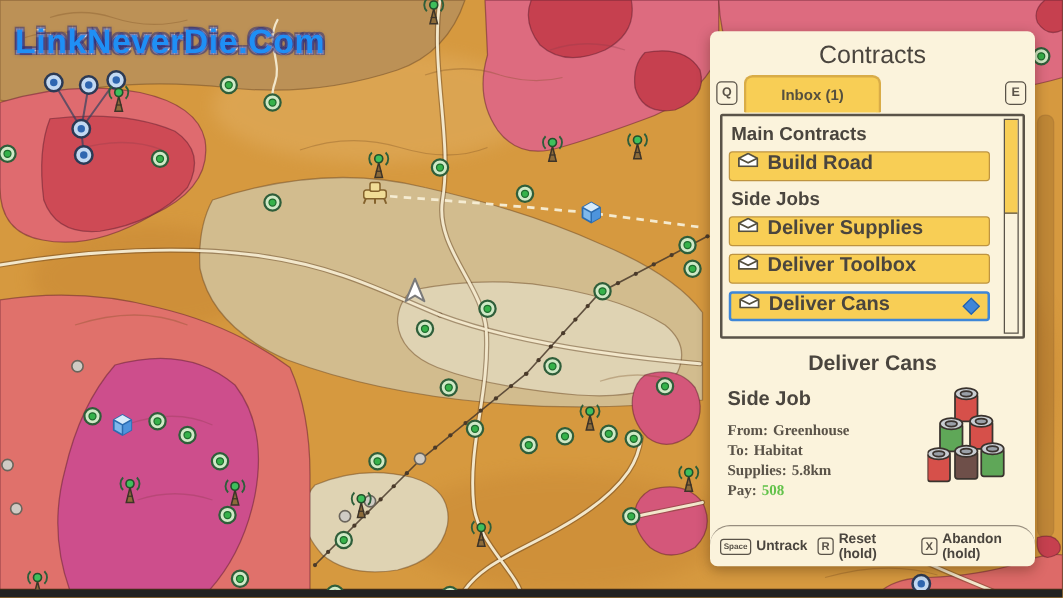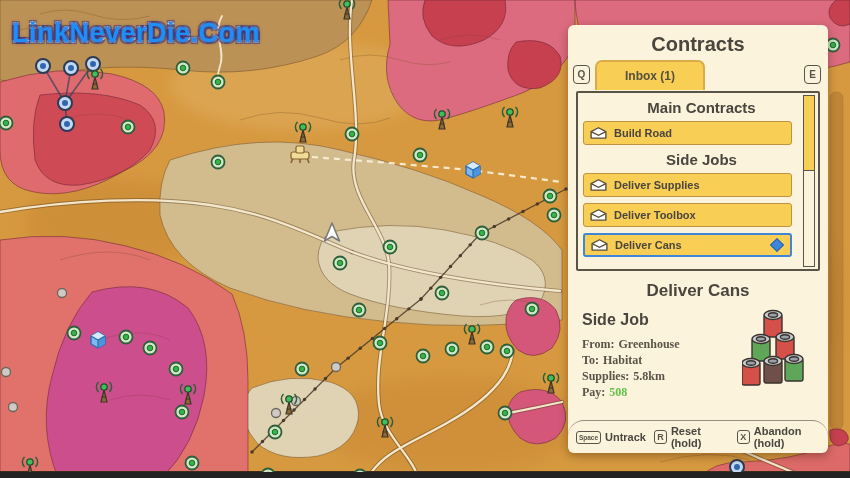--- a/index.html
+++ b/index.html
@@ -8,36 +8,36 @@
 
   
   .wm{position:absolute;left:12px;top:18px;font-size:27px;font-weight:bold;letter-spacing:.5px;
       color:#1F8FF5;-webkit-text-stroke:2px #ffffff;paint-order:stroke fill;
       text-shadow:0 0 4px rgba(44,44,120,.85),2px 2px 0 rgba(44,44,120,.5),-2px -2px 0 rgba(44,44,120,.5),
                   2px -2px 0 rgba(44,44,120,.5),-2px 2px 0 rgba(44,44,120,.5);}
 
   
   .panel{position:absolute;left:568px;top:25px;width:260px;height:428px;background:#FBF3DC;
          border-radius:6px;box-shadow:0 3px 10px rgba(50,25,5,.38);color:#4C463E;}
-  .panel-title{text-align:center;font-size:20px;font-weight:bold;padding-top:8px;color:#4A453E;}
+  .panel-title{text-align:center;font-size:20px;font-weight:normal;padding-top:8px;color:#4A453E;}
   .tabs{position:relative;height:31px;margin-top:4px;}
   .key{display:inline-flex;align-items:center;justify-content:center;background:#FBF3DC;
        border:1.6px solid #5A5348;border-radius:4px;font-weight:bold;color:#5A5348;box-sizing:border-box;}
   .key-side{position:absolute;width:17px;height:19px;font-size:10px;top:5px;}
   .key-q{left:5px}.key-e{right:7px}
   .tab{position:absolute;top:0;line-height:28px;text-align:center;font-weight:bold;font-size:12px;
        border-radius:7px 7px 0 0;box-sizing:border-box;color:#55503F;cursor:pointer;}
   .tab-inbox{left:27px;width:110px;height:30px;background:#F8CE55;border:2px solid #D9AC47;border-bottom:none;}
   .tab-active{left:139px;width:100px;height:33px;background:#FBF3DC;border:2px solid #5A5348;border-bottom:none;z-index:3;}
   .list-box{position:relative;margin:0 8px;height:180px;border:2px solid #5A5348;border-radius:2px;
             background:#FBF3DC;box-sizing:border-box;z-index:2;}
-  .section-h{font-size:15px;font-weight:bold;margin:6px 0 5px 7px;color:#4A453E;text-align:center;}
-  .item{position:relative;display:flex;align-items:center;gap:7px;margin:0 26px 6px 5px;height:24px;
+  .section-h{font-size:15px;font-weight:bold;margin:6px 0 5px 7px;color:#4A453E;}
+  .item{position:relative;display:flex;gap:7px;margin:0 26px 6px 5px;height:24px;
         background:#F8CE55;border:1.6px solid #BE9440;border-radius:3px;padding-left:6px;
-        box-sizing:border-box;font-size:11px;font-weight:bold;color:#4A453E;cursor:pointer;}
+        box-sizing:border-box;font-size:16px;font-weight:bold;color:#4A453E;cursor:pointer;}
   .item.selected{border:2px solid #3E86D8;}
   .env{flex:0 0 auto;}
   .diamond{position:absolute;right:8px;top:50%;width:8px;height:8px;
            transform:translateY(-50%) rotate(45deg);background:#3E86D8;border:1px solid #2663A8;}
   .scrollbar{position:absolute;top:2px;bottom:2px;right:3px;width:12px;border:1.5px solid #5A5348;
              background:#FBF3DC;box-sizing:border-box;}
   .sb-thumb{width:100%;height:44%;background:#F8CE55;border-bottom:1.5px solid #5A5348;box-sizing:border-box;}
 
   .detail{position:relative;padding:10px 14px 0;}
   .detail-title{text-align:center;font-size:17px;font-weight:bold;margin-bottom:10px;color:#4A453E;}

